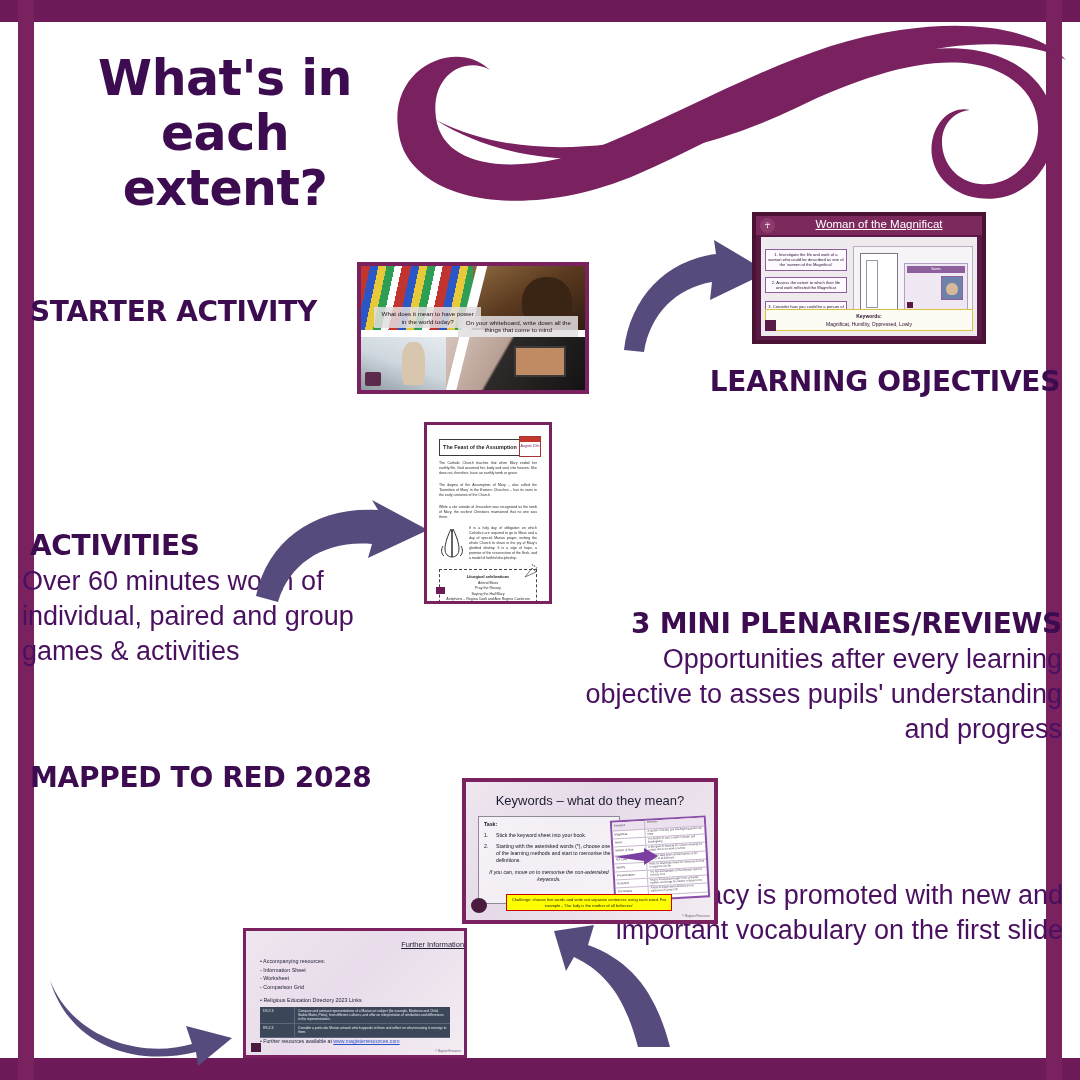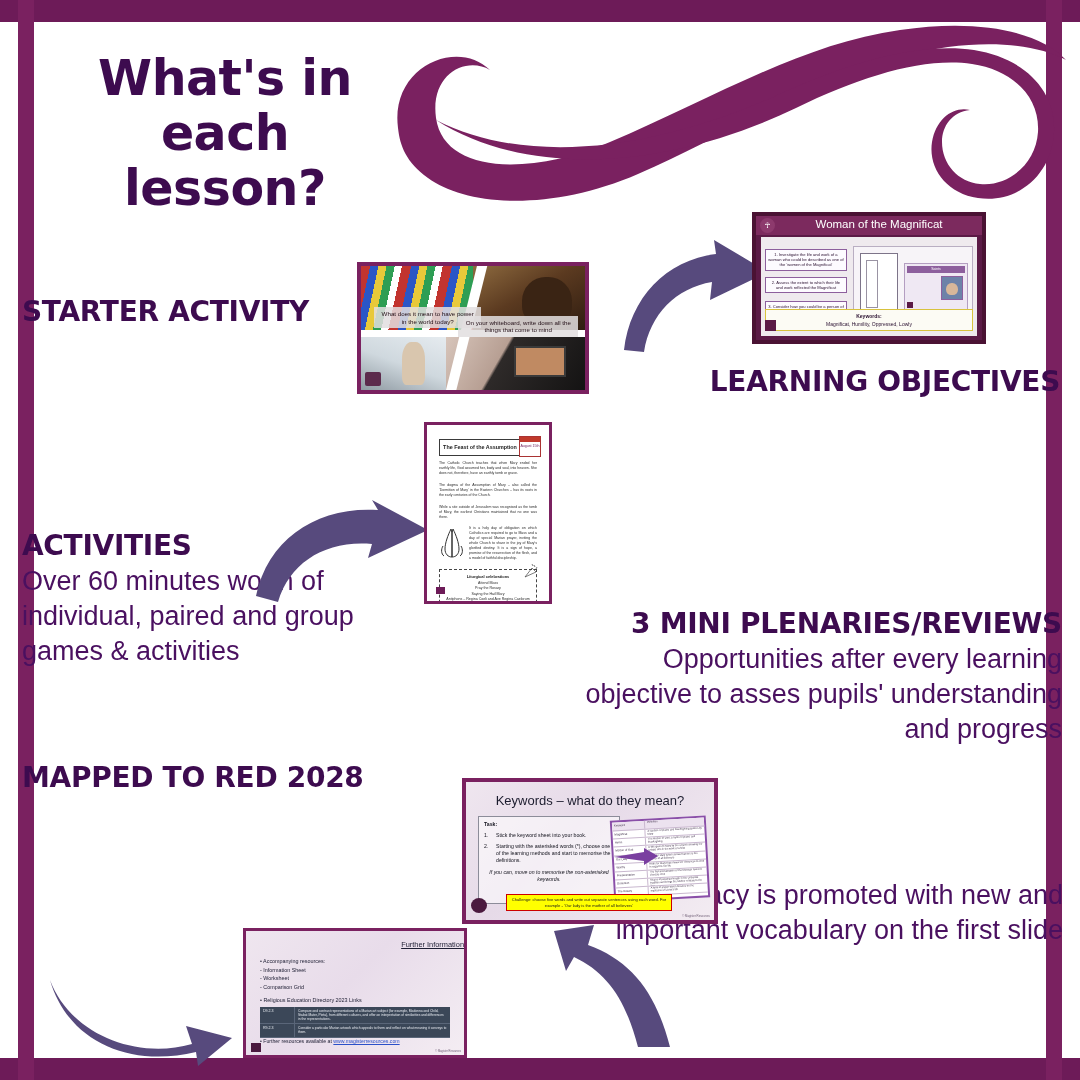--- a/index.html
+++ b/index.html
@@ -24,21 +24,21 @@
     font-weight:bold;font-size:49px;line-height:1.12;
     color:#3d0b4f;text-align:center;letter-spacing:-0.5px;
   }
 
   
   .swoosh{position:absolute;left:380px;top:8px;width:700px;height:230px;pointer-events:none;}
 
   
   .block{position:absolute;}
   .block h2{
-    margin:0 0 2px 0;
+    margin:0 0 2px 8px;
     font-family:"DejaVu Sans", sans-serif;
     font-weight:bold;font-size:28px;line-height:1.15;
     color:#3d0b4f;letter-spacing:-0.3px;
   }
   .block p{
     margin:0;
     font-family:"Liberation Sans", sans-serif;
     font-weight:400;font-size:27px;line-height:1.3;
     color:#4a1060;
   }
@@ -86,21 +86,21 @@
   #cl-cap1{left:6%;top:33%;width:44%;}
   #cl-cap2{right:3%;top:40%;width:50%;}
   .cl-logo{position:absolute;left:4px;bottom:4px;width:16px;height:14px;background:#5c2a4c;border-radius:2px;}
 
   
   #thumb-magnificat{left:752px;top:212px;width:234px;height:132px;border:4px solid #4a1233;background:#5b1a46;}
   .mag-bar{position:absolute;left:0;top:0;width:100%;height:19px;background:#7c2a5e;}
   .mag-badge{position:absolute;left:4px;top:2px;width:15px;height:15px;border-radius:50%;background:#8d3a6d;
     color:#fff;font-size:8px;text-align:center;line-height:15px;}
   .mag-title{position:absolute;left:24px;top:2px;right:4px;color:#fff;font-size:11.5px;text-align:center;
-    font-family:"Liberation Sans",sans-serif;}
+    font-family:"Liberation Sans",sans-serif;text-decoration:underline;}
   .mag-body{position:absolute;left:5px;top:21px;right:5px;bottom:4px;background:#efeaee;}
   .mag-lo{position:absolute;left:4px;width:82px;border:1px solid #8d5f9d;background:#fdfbff;
     font-size:4.1px;line-height:1.28;text-align:center;padding:2px 2px;color:#2a1030;box-sizing:border-box;
     font-family:"Liberation Sans",sans-serif;}
   #mag-lo1{top:12px;}
   #mag-lo2{top:40px;}
   #mag-lo3{top:64px;}
   .mag-panel{position:absolute;left:92px;top:9px;right:4px;height:72px;border:1px solid #b9aec2;background:#f7f4f8;}
   .mag-doc{position:absolute;left:6px;top:6px;width:36px;height:58px;border:1px solid #7d7489;background:#fff;}
   .mag-doc:after{content:"";position:absolute;left:5px;top:6px;width:10px;height:46px;border:1px solid #9a93a3;}
@@ -183,21 +183,21 @@
 </head>
 <body>
 
 <div id="poster">
 
   <div class="frame-top"></div>
   <div class="frame-bottom"></div>
   <div class="frame-left"></div>
   <div class="frame-right"></div>
 
-  <div class="headline">What's in each lesson?</div>
+  <div class="headline">What's in each extent?</div>
 
   <svg class="swoosh" viewBox="0 0 700 230">
     <path d="M18 120 C10 58 78 30 110 62 C86 48 50 66 56 110 C64 166 150 168 230 134
              C330 92 420 36 520 22 C600 10 660 24 686 52
              C652 34 592 30 524 48 C430 74 350 126 258 166
              C170 204 86 198 48 170 C26 154 20 138 18 120 Z" fill="#7a2160"></path>
     <path d="M56 112 C150 160 280 140 400 86 C470 54 540 34 594 42
              C644 50 676 82 674 124 C672 168 636 196 598 190
              C566 185 548 160 552 134 C556 110 574 98 590 102
              C572 104 562 118 562 134 C562 156 578 174 600 176

